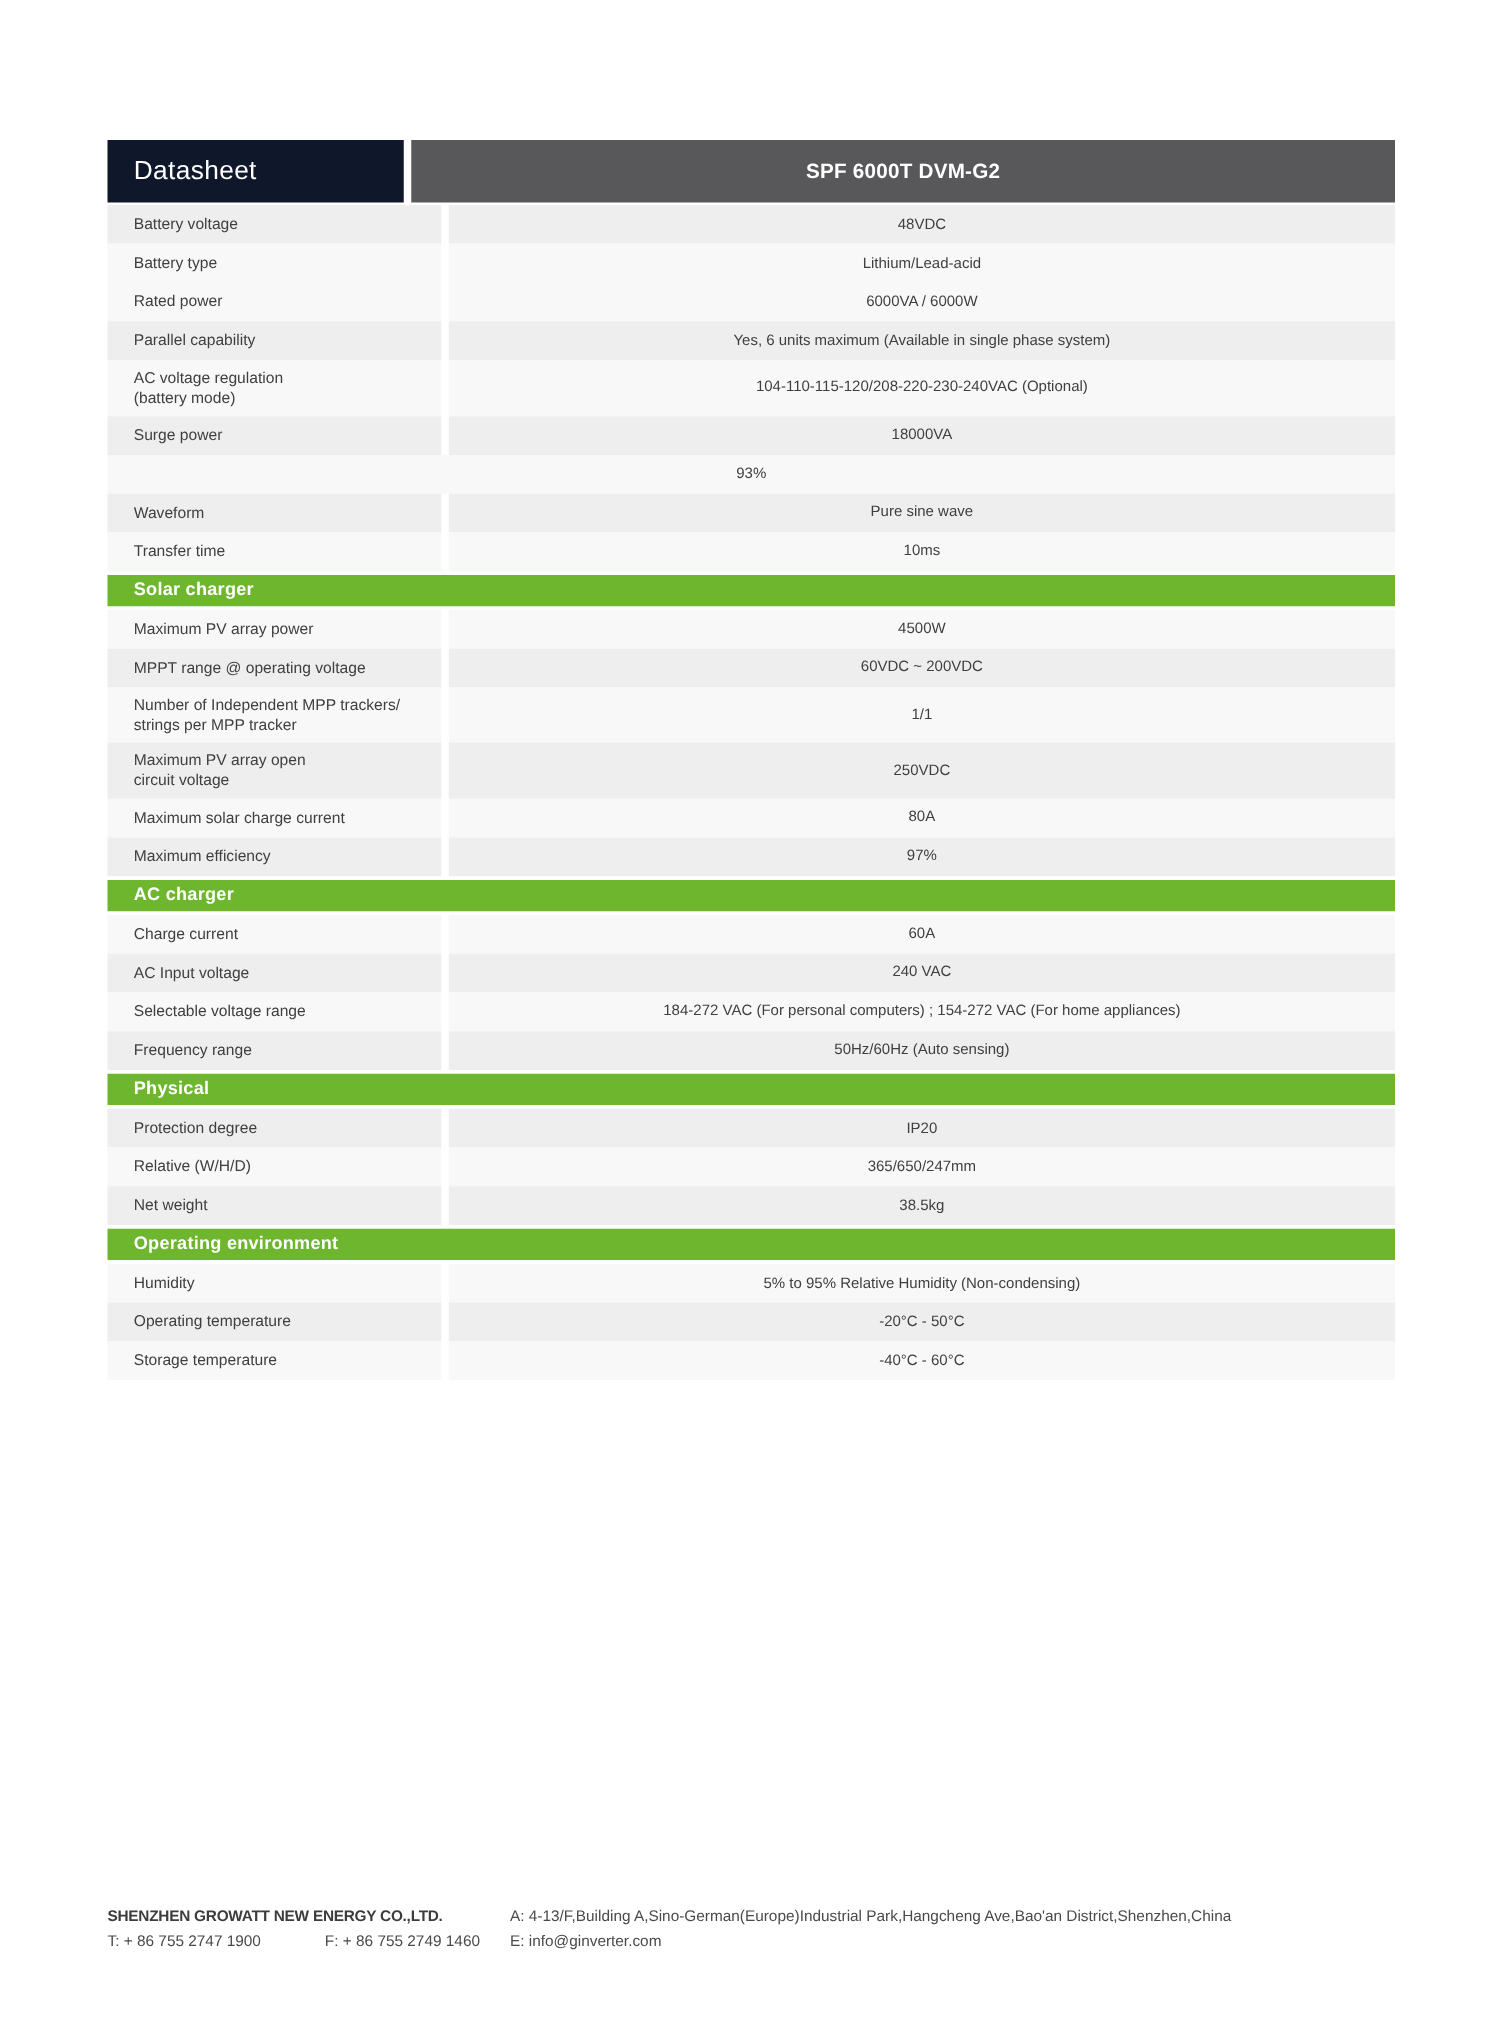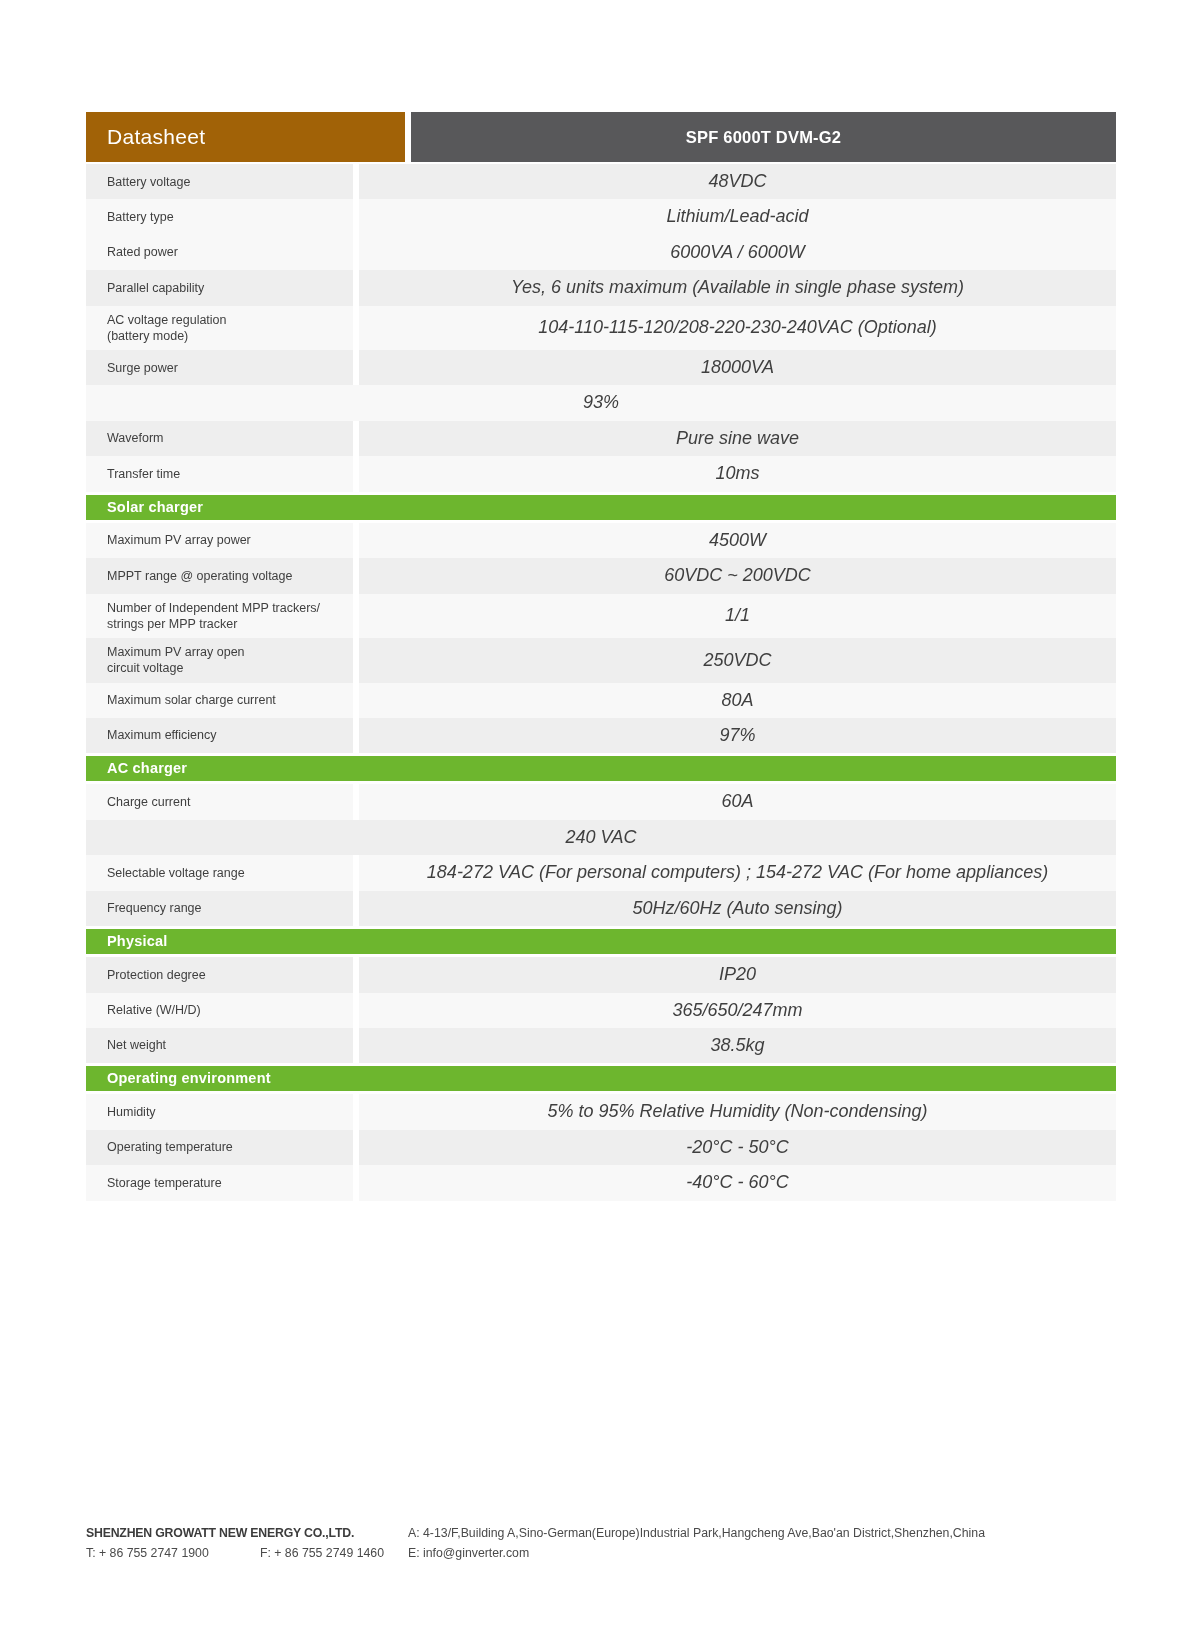--- a/index.html
+++ b/index.html
@@ -2,35 +2,35 @@
 <html><head>
 <meta charset="utf-8">
 <style>
   html,body{margin:0;padding:0;background:#ffffff;}
   body{width:1200px;height:1628px;font-family:"Liberation Sans",sans-serif;-webkit-font-smoothing:antialiased;}
   .sheet{position:relative;width:1200px;height:1628px;background:#ffffff;overflow:hidden;}
 
   .spec-table{position:absolute;left:86px;top:112px;width:1030px;}
 
   .table-header{display:flex;gap:6px;height:50px;margin-bottom:2px;}
-  .hdr-left{width:319px;background:#a16207;color:#ffffff;font-size:21px;font-weight:400;
+  .hdr-left{width:237px;background:#0f172a;color:#ffffff;font-size:21px;font-weight:400;
             display:flex;align-items:center;padding-left:21px;box-sizing:border-box;letter-spacing:.3px;}
   .hdr-right{flex:1;background:#58585a;color:#ffffff;font-weight:bold;font-size:16.5px;
              display:flex;align-items:center;justify-content:center;letter-spacing:.2px;}
 
   .section-bar{background:#6db62e;color:#ffffff;font-weight:bold;font-size:14.5px;
                padding:3px 0 4px 21px;margin:3px 0;line-height:1.25;letter-spacing:.2px;}
 
   .row{display:flex;gap:6px;}
   .row .cell-label{width:267px;box-sizing:border-box;padding:6px 10px 6px 21px;
                    font-size:12.5px;color:#3f3f3f;display:flex;align-items:center;
                    white-space:pre-line;line-height:1.3;}
   .row .cell-value{flex:1;box-sizing:border-box;padding:6px 14px;
                    display:flex;align-items:center;justify-content:center;
-                   font-size:18px;color:#3f3f3f;text-align:left;line-height:1.3;font-style:italic;}
+                   font-size:12px;color:#3f3f3f;text-align:left;line-height:1.3;}
   .row.gray .cell-label,.row.gray .cell-value{background:#eeeeee;}
   .row.light .cell-label,.row.light .cell-value{background:#f8f8f8;}
   .row{min-height:31px;}
   .row.tall{min-height:40px;}
 
   .footer{position:absolute;left:86px;top:1524px;width:1030px;display:flex;
           font-size:12.3px;color:#4a4a4a;line-height:1.6;}
   .footer-left{width:308px;margin-right:14px;flex:none;}
   .footer-company{font-weight:bold;color:#3c3c3c;letter-spacing:-0.2px;white-space:nowrap;}
   .footer-phones{display:flex;justify-content:space-between;padding-right:10px;}
@@ -110,20 +110,21 @@
         <div class="row gray">
           <div class="cell-label">Maximum efficiency</div>
           <div class="cell-value">97%</div>
         </div>
         <div class="section-bar"><span>AC charger</span></div>
         <div class="row light">
           <div class="cell-label">Charge current</div>
           <div class="cell-value">60A</div>
         </div>
         <div class="row gray">
+          <div class="cell-label">AC Input voltage</div>
           <div class="cell-value">240 VAC</div>
         </div>
         <div class="row light">
           <div class="cell-label">Selectable voltage range</div>
           <div class="cell-value">184-272 VAC (For personal computers) ; 154-272 VAC (For home appliances)</div>
         </div>
         <div class="row gray">
           <div class="cell-label">Frequency range</div>
           <div class="cell-value">50Hz/60Hz (Auto sensing)</div>
         </div>

